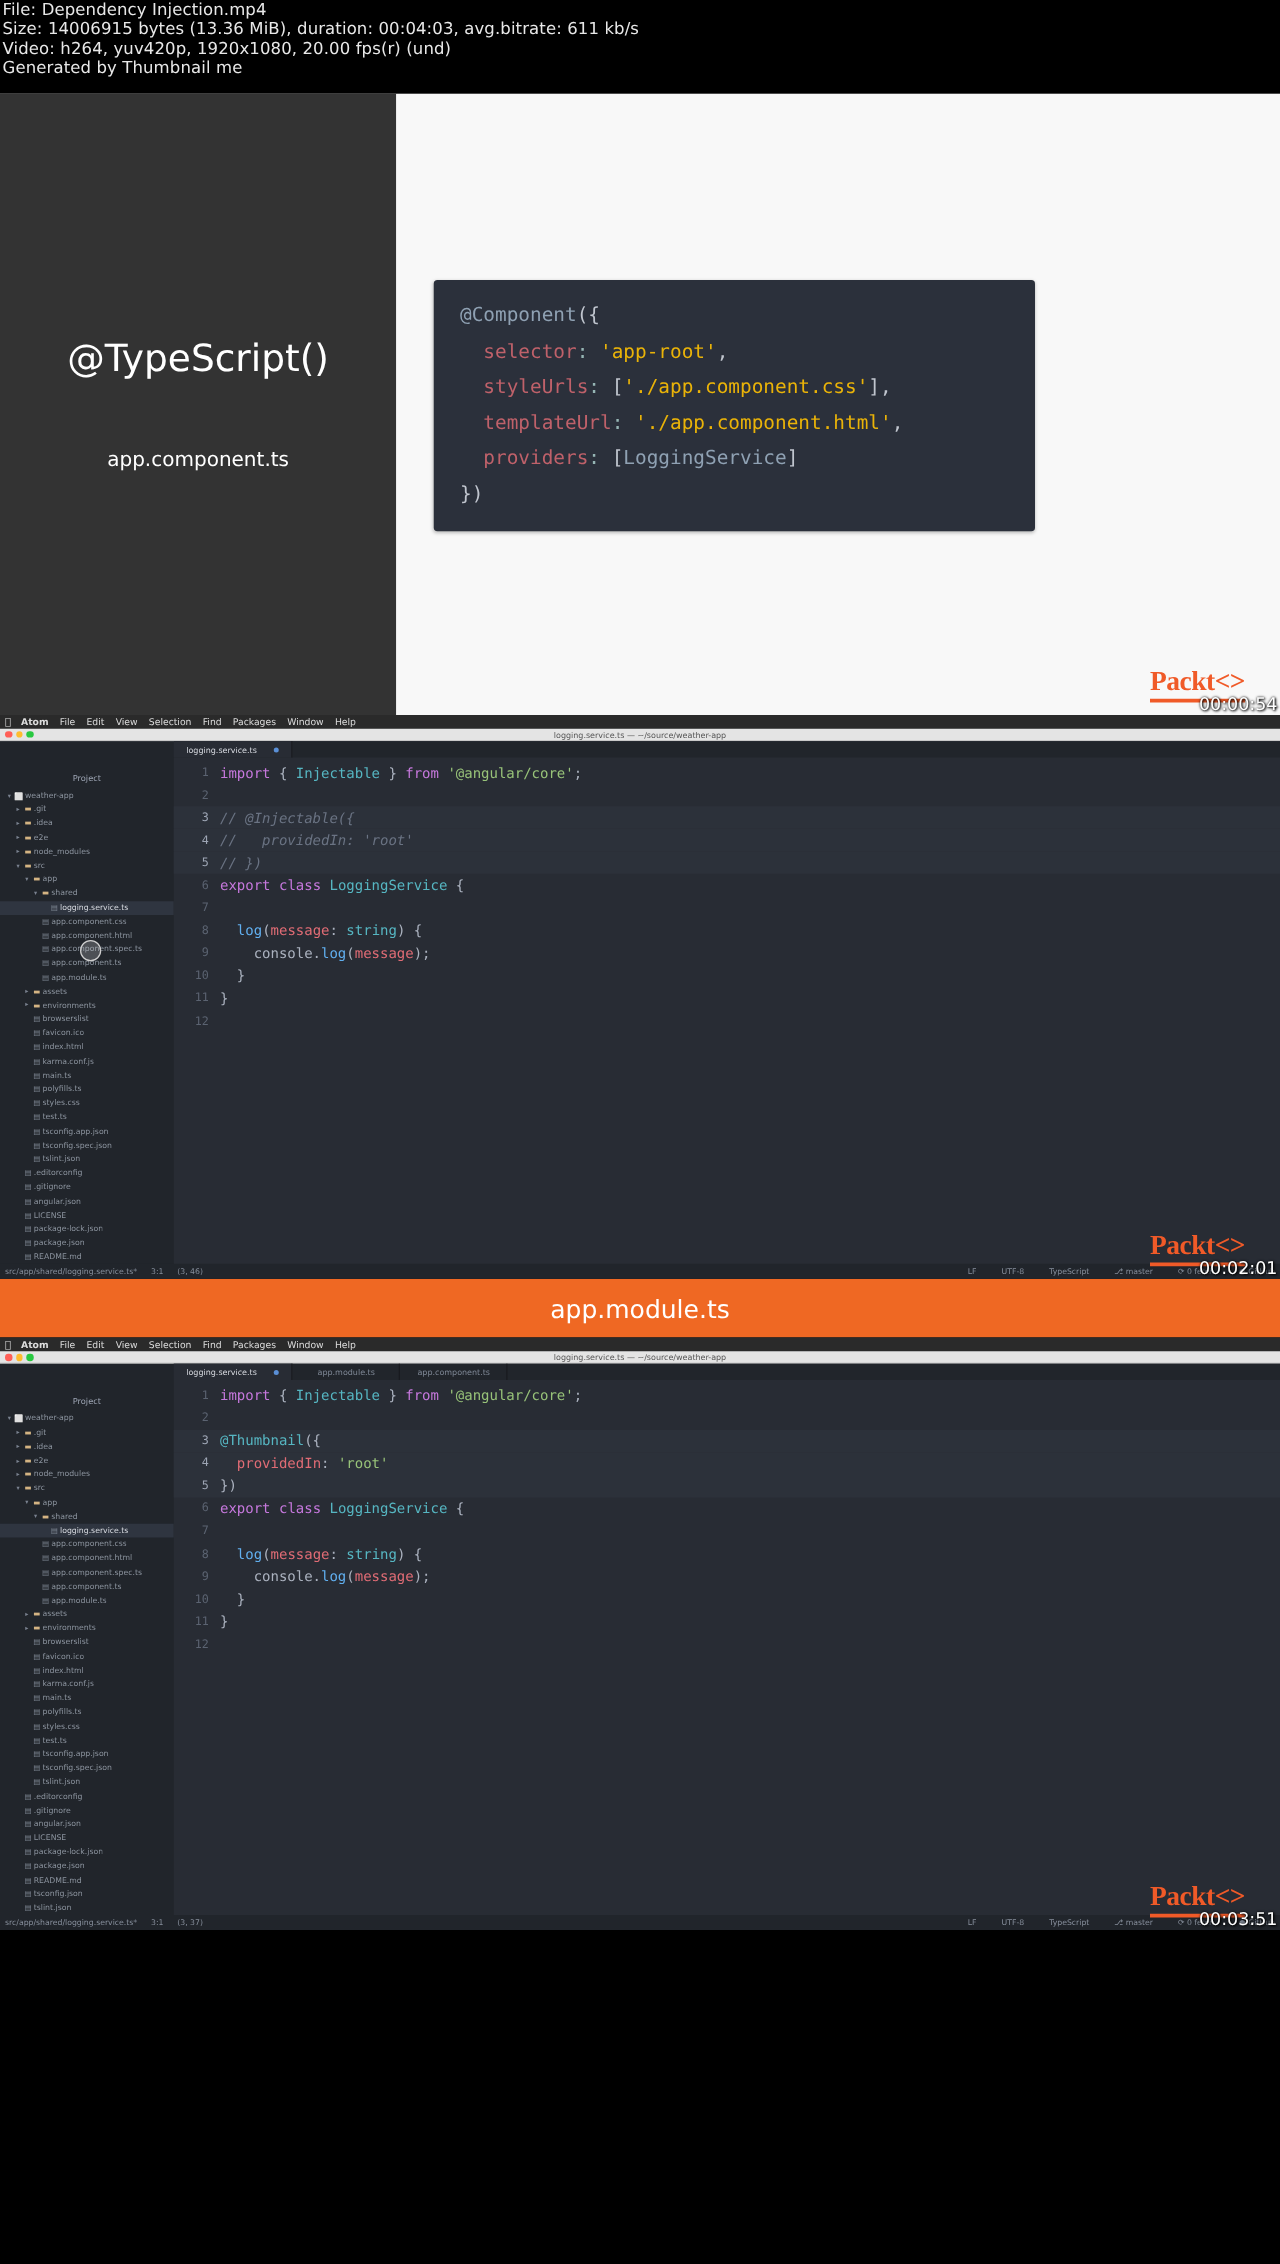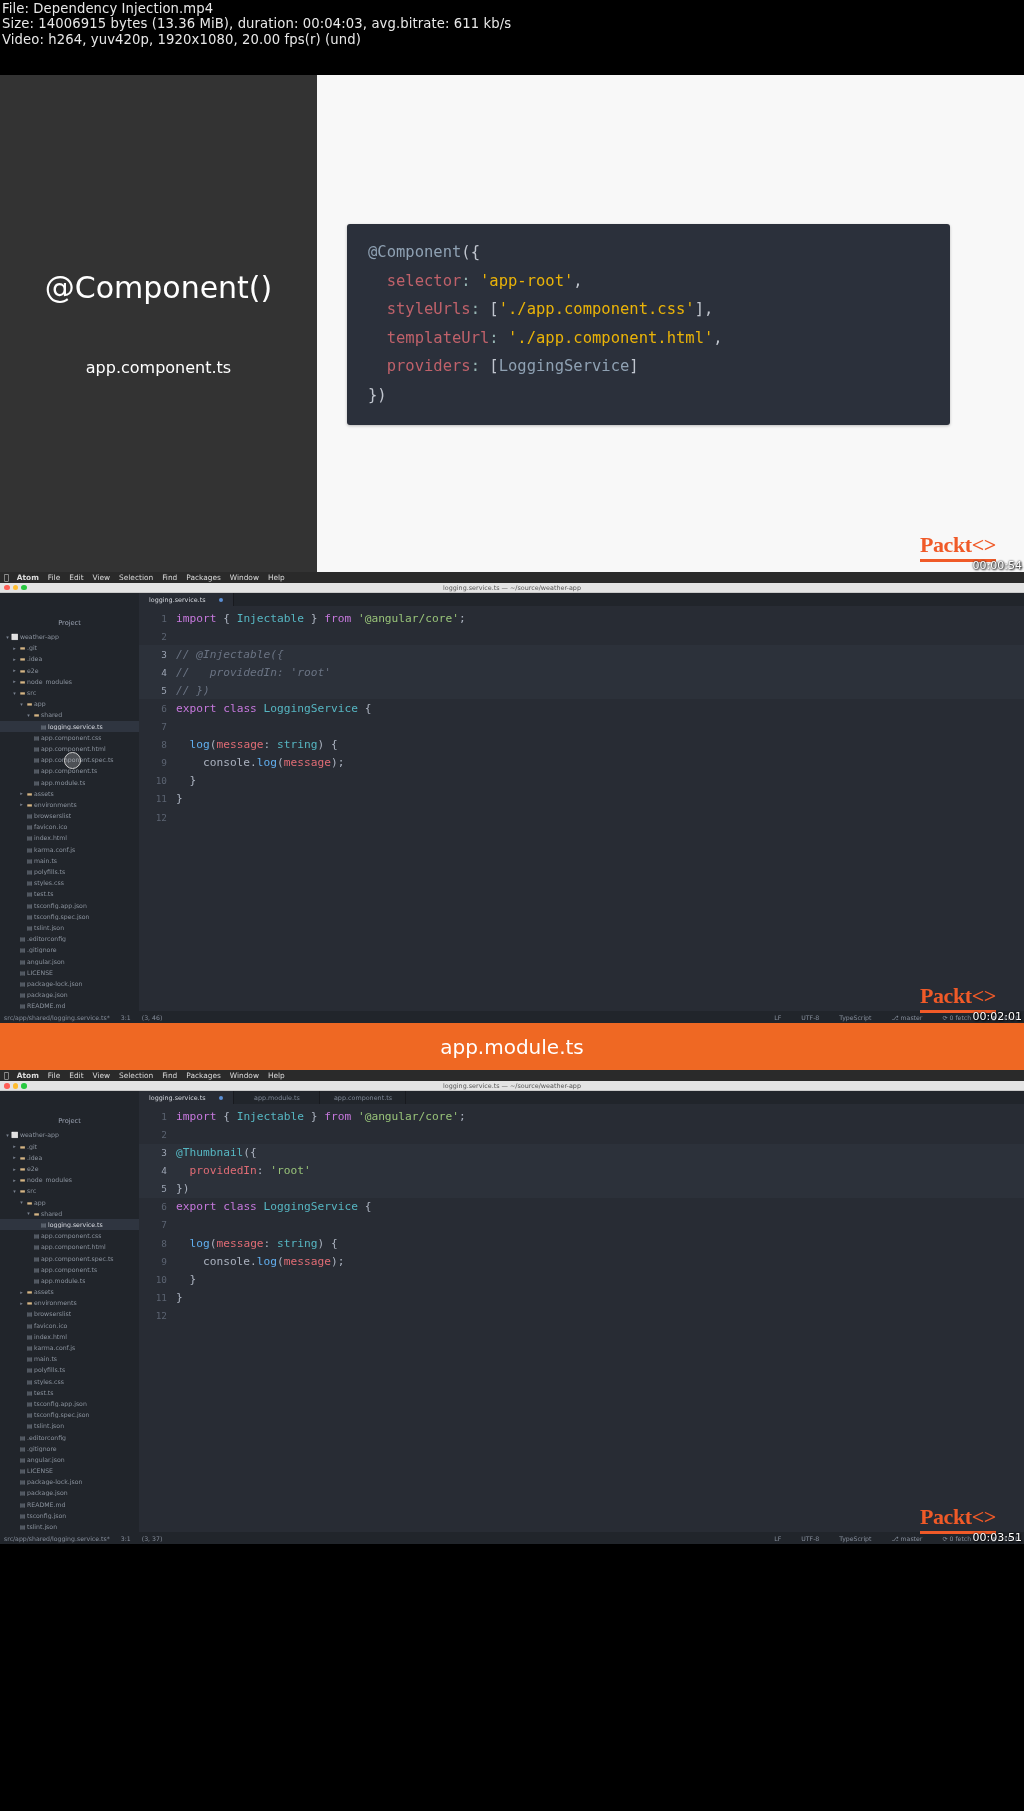--- a/index.html
+++ b/index.html
@@ -16,21 +16,21 @@
     font-family: "DejaVu Sans", sans-serif;
     font-size: 13.2px; line-height: 15.4px;
     letter-spacing: .1px;
   }
   #meta div { white-space: nowrap; }
 
   
   .frame { position: relative; width: 1024px; overflow: hidden; }
   .ts {
     position: absolute; right: 2px; bottom: 0px;
-    color: #fff; font-size: 11px; font-family: "DejaVu Sans", sans-serif;
+    color: #fff; font-size: 14px; font-family: "DejaVu Sans", sans-serif;
     text-shadow: 0 0 2px #000, 1px 1px 2px #000; z-index: 40;
   }
   .packt {
     position: absolute; z-index: 39; right: 28px; bottom: 10px;
     font-family: "Liberation Serif", serif; font-size: 22px;
     color: #f05a28; letter-spacing: -.4px; font-weight: 700;
   }
   .packt .pk { display:inline-block; }
   .packt .gt { color:#f05a28; }
   .packt i { display:block; height:3px; background:#f05a28; margin-top:1px; }
@@ -39,21 +39,21 @@
   #f1 { height: 497px; background: #fafafa; }
   #f1 .left {
     position: absolute; left:0; top:0; width:317px; height:497px;
     background:#333333; color:#fff;
     display:flex; flex-direction:column; align-items:center; justify-content:center;
   }
   #f1 .left .big { font-size: 30px; font-weight: 400; font-family:"DejaVu Sans", sans-serif; }
   #f1 .left .sub { font-size: 16px; margin-top: 53px; font-family:"DejaVu Sans", sans-serif; }
   #f1 .right { position:absolute; left:317px; top:0; right:0; height:497px; background:#f8f8f8; }
   #f1 .codebox {
-    position:absolute; left:30px; top:149px; width:603px;
+    position:absolute; left:30px; top:149px; width:481px;
     background:#2b303b; border-radius:3px; padding:14px 0 16px 0;
     box-shadow:0 1px 3px rgba(0,0,0,.25);
   }
   #f1 .codebox .ln {
     font-family:"DejaVu Sans Mono", monospace; font-size:15.5px; line-height:28.5px;
     color:#c0c5ce; white-space:pre; padding-left:21px;
   }
   .c-dec { color:#8fa1b3; }
   .c-key { color:#bf616a; }
   .c-pun { color:#c0c5ce; }
@@ -141,25 +141,26 @@
     font-size:20px; font-family:"DejaVu Sans", sans-serif;
   }
 </style>
 </head>
 <body>
 
 <div id="meta">
   <div>File: Dependency Injection.mp4</div>
   <div>Size: 14006915 bytes (13.36 MiB), duration: 00:04:03, avg.bitrate: 611 kb/s</div>
   <div>Video: h264, yuv420p, 1920x1080, 20.00 fps(r) (und)</div>
+  <div>Generated by Thumbnail me</div>
 </div>
 
 <div class="frame" id="f1">
   <div class="left">
-    <div class="big">@Component()</div>
+    <div class="big">@TypeScript()</div>
     <div class="sub">app.component.ts</div>
   </div>
   <div class="right">
     <div class="codebox" id="f1code">
         <div class="ln"><span class="c-dec">@Component</span><span class="c-pun">({</span></div>
         <div class="ln"><span class="c-key">  selector</span><span class="c-col">:</span><span class="c-pun"> </span><span class="c-str">'app-root'</span><span class="c-pun">,</span></div>
         <div class="ln"><span class="c-key">  styleUrls</span><span class="c-col">:</span><span class="c-pun"> [</span><span class="c-str">'./app.component.css'</span><span class="c-pun">],</span></div>
         <div class="ln"><span class="c-key">  templateUrl</span><span class="c-col">:</span><span class="c-pun"> </span><span class="c-str">'./app.component.html'</span><span class="c-pun">,</span></div>
         <div class="ln"><span class="c-key">  providers</span><span class="c-col">:</span><span class="c-pun"> [</span><span class="c-cls">LoggingService</span><span class="c-pun">]</span></div>
         <div class="ln"><span class="c-pun">})</span></div>

